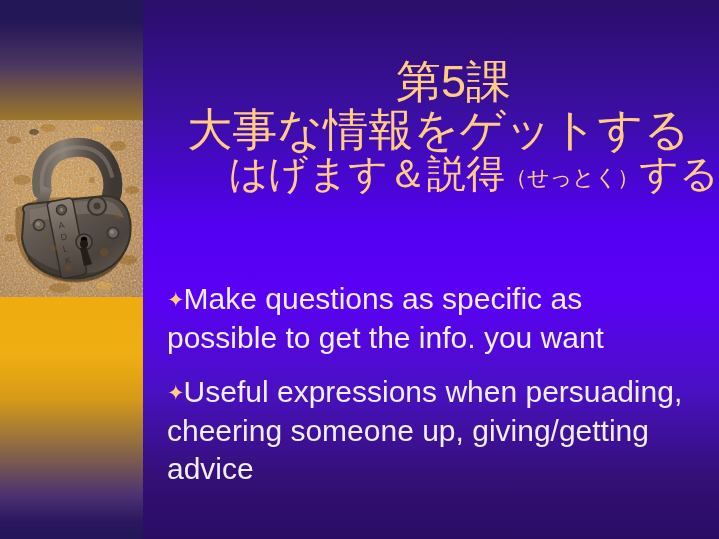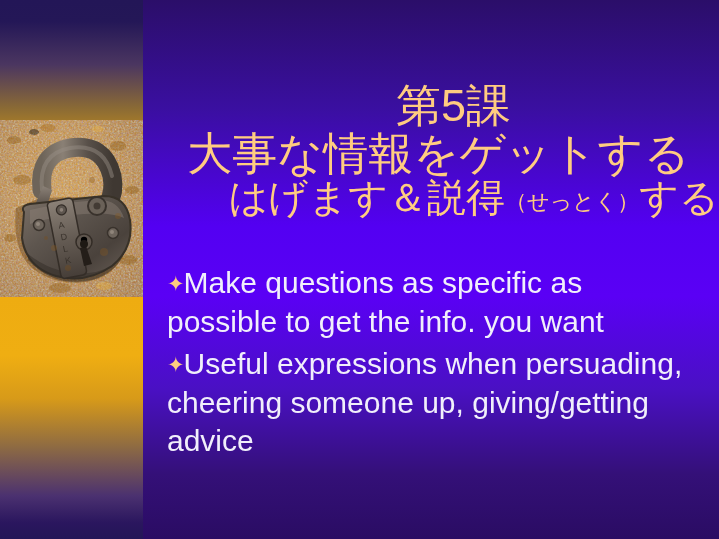--- a/index.html
+++ b/index.html
@@ -71,21 +71,20 @@
     line-height: 1.06;
     letter-spacing: 0px;
   }
   .title-line {
     display: block;
     white-space: nowrap;
   }
   #title-line-1 {
     font-size: 45px;
     padding-left: 38px;
-    margin-top: 24px;
   }
   #title-line-2 {
     font-size: 45px;
     padding-left: 8px;
   }
   #title-line-3 {
     font-size: 39px;
     padding-left: 4px;
     text-align: right;
   }
@@ -98,21 +97,21 @@
   #body-block {
     position: absolute;
     left: 167px;
     top: 264px;
     width: 528px;
     color: #f1effb;
     font-size: 30px;
     line-height: 1.285;
   }
   .bullet-para {
-    margin: 0 0 4px 0;
+    margin: 16px 0 4px 0;
     text-indent: 0;
   }
   .star {
     color: #ffcc80;
     font-size: 21px;
     vertical-align: 2px;
     margin-right: 0px;
     letter-spacing: -1px;
   }
 </style>

